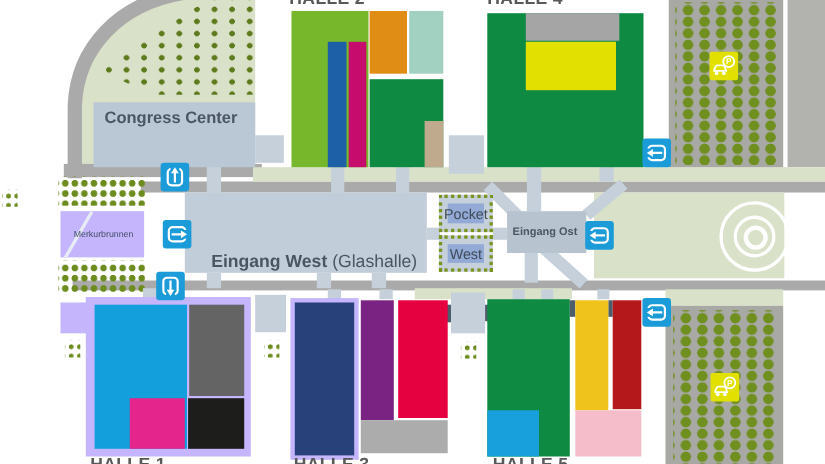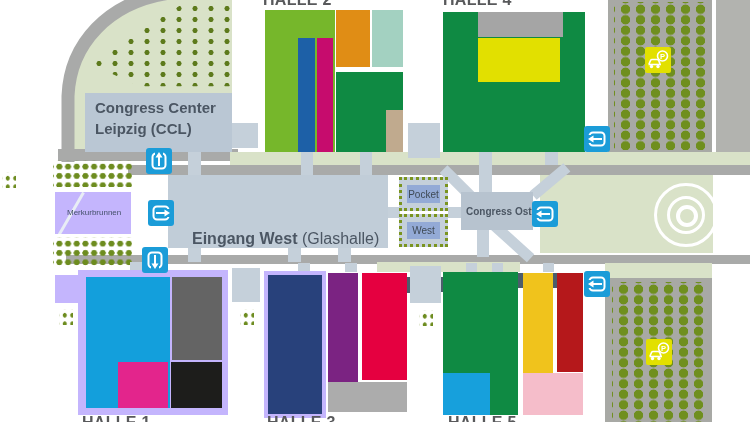--- a/index.html
+++ b/index.html
@@ -28,21 +28,21 @@
     clip-path:polygon(0 72%,70% 0,100% 0,100% 98%,36% 98%);}
   .cluster{position:absolute;width:14px;height:16px;
     background-image:radial-gradient(circle,#6d8c1f 2px,rgba(0,0,0,0) 2.4px);
     background-size:7.5px 8.5px;background-position:2px 2px;}
   .icon{position:absolute;width:26px;height:26px;border-radius:3px;background:#1b9cd8;}
   .icon svg{display:block;}
   .picon{position:absolute;width:26px;height:26px;border-radius:2px;background:#e2e000;}
   .ring{position:absolute;border-radius:50%;border:3px solid #fff;}
   .dottedbox{position:absolute;background:#c5d0da;border:3px dotted #7a941f;box-sizing:border-box;}
   .dottedbox .inner{position:absolute;left:5px;top:5px;right:5px;bottom:5px;background:#93aad6;
-    display:flex;align-items:center;justify-content:center;font-size:10px;color:#3f4a56;}
+    display:flex;align-items:center;justify-content:center;font-size:13px;color:#3f4a56;}
   .blk{position:absolute;}
 </style>
 </head>
 <body>
 
 <div class="map">
 
   <svg class="abs" style="left:0;top:0" width="240" height="170" viewBox="0 0 240 170">
     <path d="M 165,0 L 232,0 L 232,152 L 74,152 L 74,95 C 76,44 112,8 165,0 Z" fill="#d9e2c8"></path>
     <path d="M 170,-7 C 108,2 70,44 68,96 L 68,162" stroke="#a9aaa9" stroke-width="13" fill="none"></path>
@@ -97,39 +97,38 @@
   <div class="walkbox" style="left:408px;top:123px;width:32px;height:35px"></div>
   <div class="diag" style="left:438px;top:177px;width:38px;height:11px;transform:rotate(45deg)"></div>
   <div class="diag" style="left:528px;top:176px;width:44px;height:11px;transform:rotate(-40deg)"></div>
   <div class="diag" style="left:487px;top:236px;width:50px;height:11px;transform:rotate(42deg)"></div>
   <div class="walk" style="left:477px;top:230px;width:12px;height:27px"></div>
   <div class="slate" style="left:563px;top:132px;width:22px;height:16px"></div>
 
   <div class="bluebox" style="left:85px;top:93px;width:147px;height:59px;padding:4px 0 0 10px;box-sizing:border-box">
     <div style="font-size:15px;font-weight:bold;color:#4b5663;line-height:21px">
       <div>Congress Center</div>
-      <div>Leipzig (CCL)</div>
     </div>
   </div>
 
   <div class="bluebox" style="left:168px;top:175px;width:220px;height:73px;background:#c1cdd8;display:flex;align-items:flex-end">
     <div style="padding-left:24px;font-size:16px;color:#4b5663;white-space:nowrap">
       <span style="font-weight:bold">Eingang West </span><span>(Glashalle)</span>
     </div>
   </div>
 
   <div class="dottedbox" style="left:399px;top:177px;width:49px;height:34px">
     <div class="inner">Pocket</div>
   </div>
   <div class="dottedbox" style="left:399px;top:214px;width:49px;height:33px">
     <div class="inner">West</div>
   </div>
 
   <div class="bluebox" style="left:461px;top:192px;width:72px;height:38px;background:#b7c3cf;display:flex;align-items:center">
-    <div style="padding-left:5px;font-size:10px;font-weight:600;color:#4b5663;white-space:nowrap">Congress Ost</div>
+    <div style="padding-left:5px;font-size:10px;font-weight:600;color:#4b5663;white-space:nowrap">Eingang Ost</div>
   </div>
 
   <div class="peri" style="left:55px;top:192px;width:76px;height:42px;overflow:hidden">
     <div class="abs" style="left:14px;top:-3px;width:3px;height:52px;background:#e8edf5;transform:rotate(30deg)"></div>
     <div class="abs" style="left:12px;top:16px;font-size:8px;color:#44506a">Merkurbrunnen</div>
   </div>
 
   <div class="abs" style="left:265px;top:10px;width:138px;height:142px">
     <div class="blk" style="left: 0px; top: 0px; width: 70px; height: 142px; background-color: rgb(118, 183, 43);"></div>
     <div class="blk" style="left: 33px; top: 28px; width: 17px; height: 114px; background-color: rgb(29, 96, 167);"></div>

